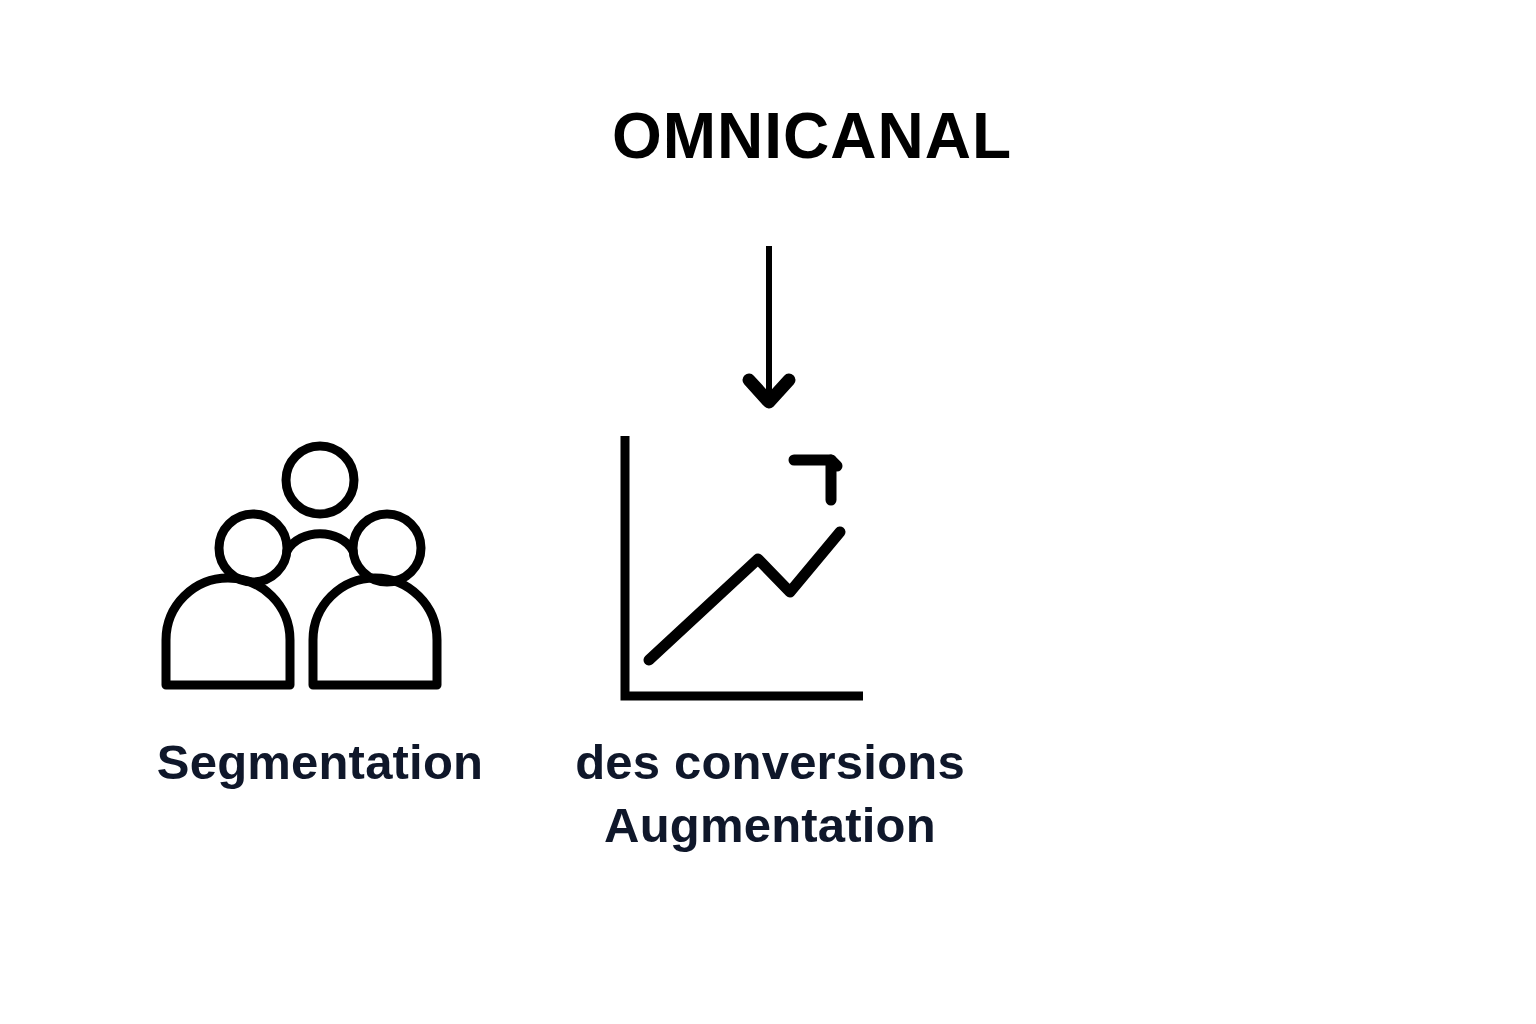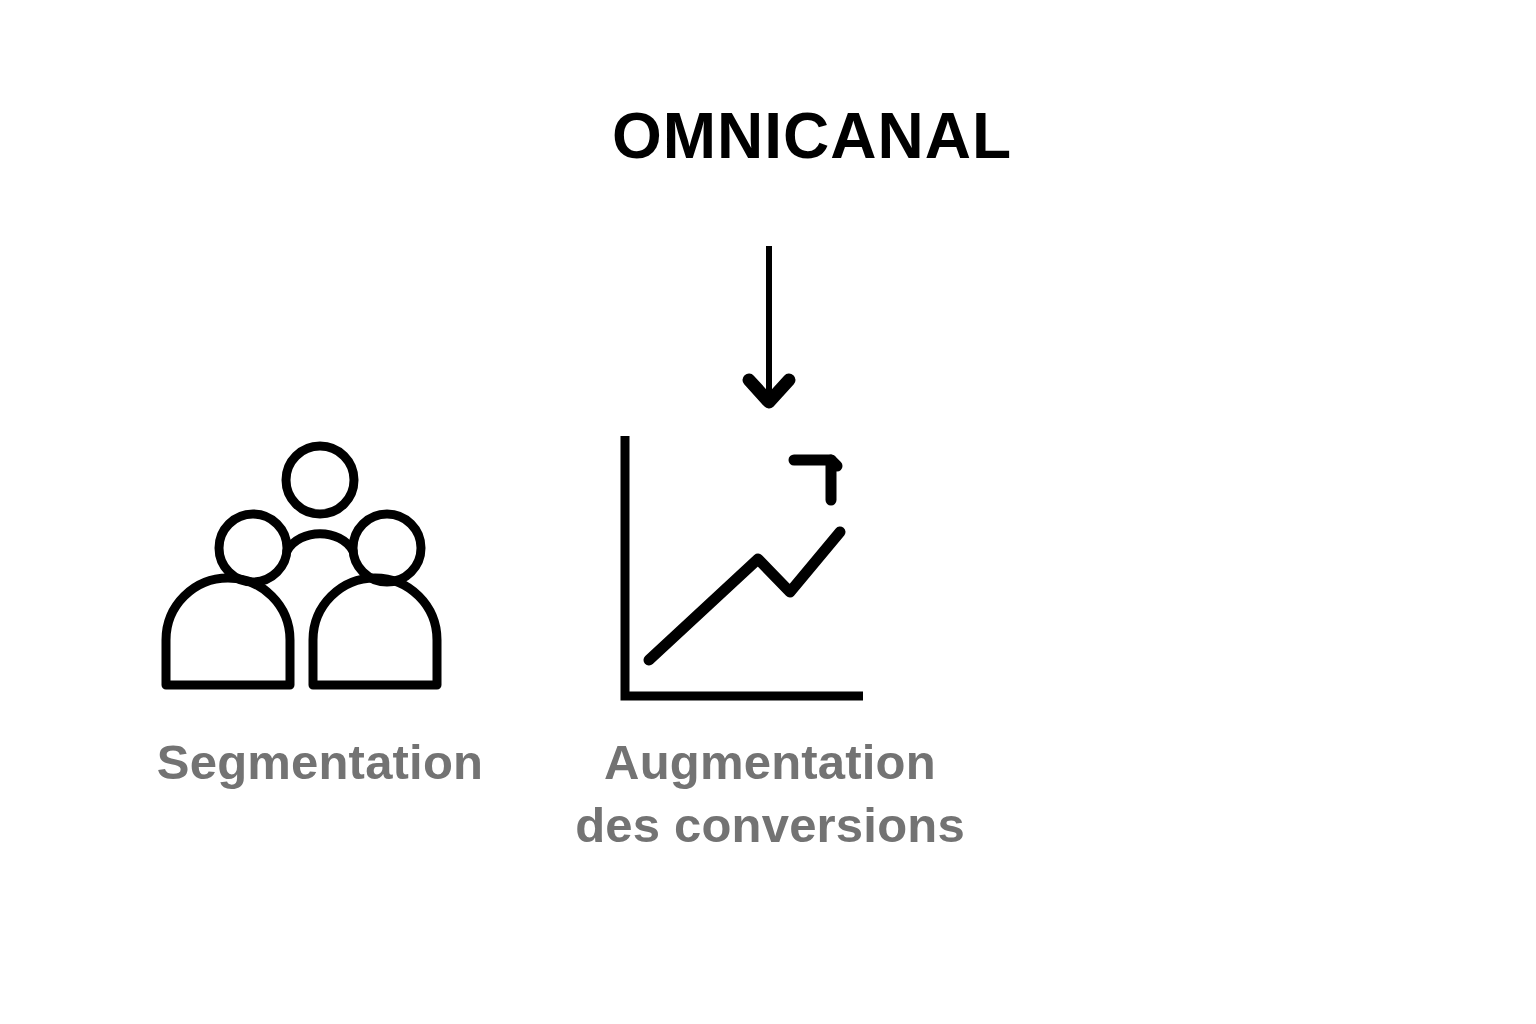--- a/index.html
+++ b/index.html
@@ -57,21 +57,21 @@
   .col-icon {
     position: relative;
     height: 290px;
   }
   .col-label {
     font-family: "Liberation Sans", sans-serif;
     font-weight: 700;
     font-size: 49px;
     line-height: 1.28;
     text-align: center;
-    color: #737373;
+    color: #0f172a;
     letter-spacing: 0.2px;
   }
 
   #col-segmentation { left: 60px;  width: 520px; }
   #col-conversions  { left: 510px; width: 520px; }
   #col-retention    { left: 1000px; width: 520px; }
 
   #col-segmentation .col-label { padding-top: 21px; }
   #col-conversions  .col-label { padding-top: 21px; }
   #col-retention    .col-label { padding-top: 21px; }
@@ -145,19 +145,19 @@
 
           <polyline class="stroke" points="74,240 183,139 215,172 265,112" stroke-width="11"></polyline>
 
           <polyline class="stroke" points="219,40 256,40 256,80" stroke-width="11"></polyline>
           <line class="stroke" x1="256" y1="40" x2="262" y2="46" stroke-width="11"></line>
           <line class="stroke" x1="265" y1="112" x2="256" y2="45" stroke-width="0"></line>
         </svg>
       </div>
     </div>
     <div class="col-label">
+      <div>des conversions</div>
       <div>Augmentation</div>
-      <div>des conversions</div>
     </div>
   </div>
 
 
 </div>
 
 </body></html>

